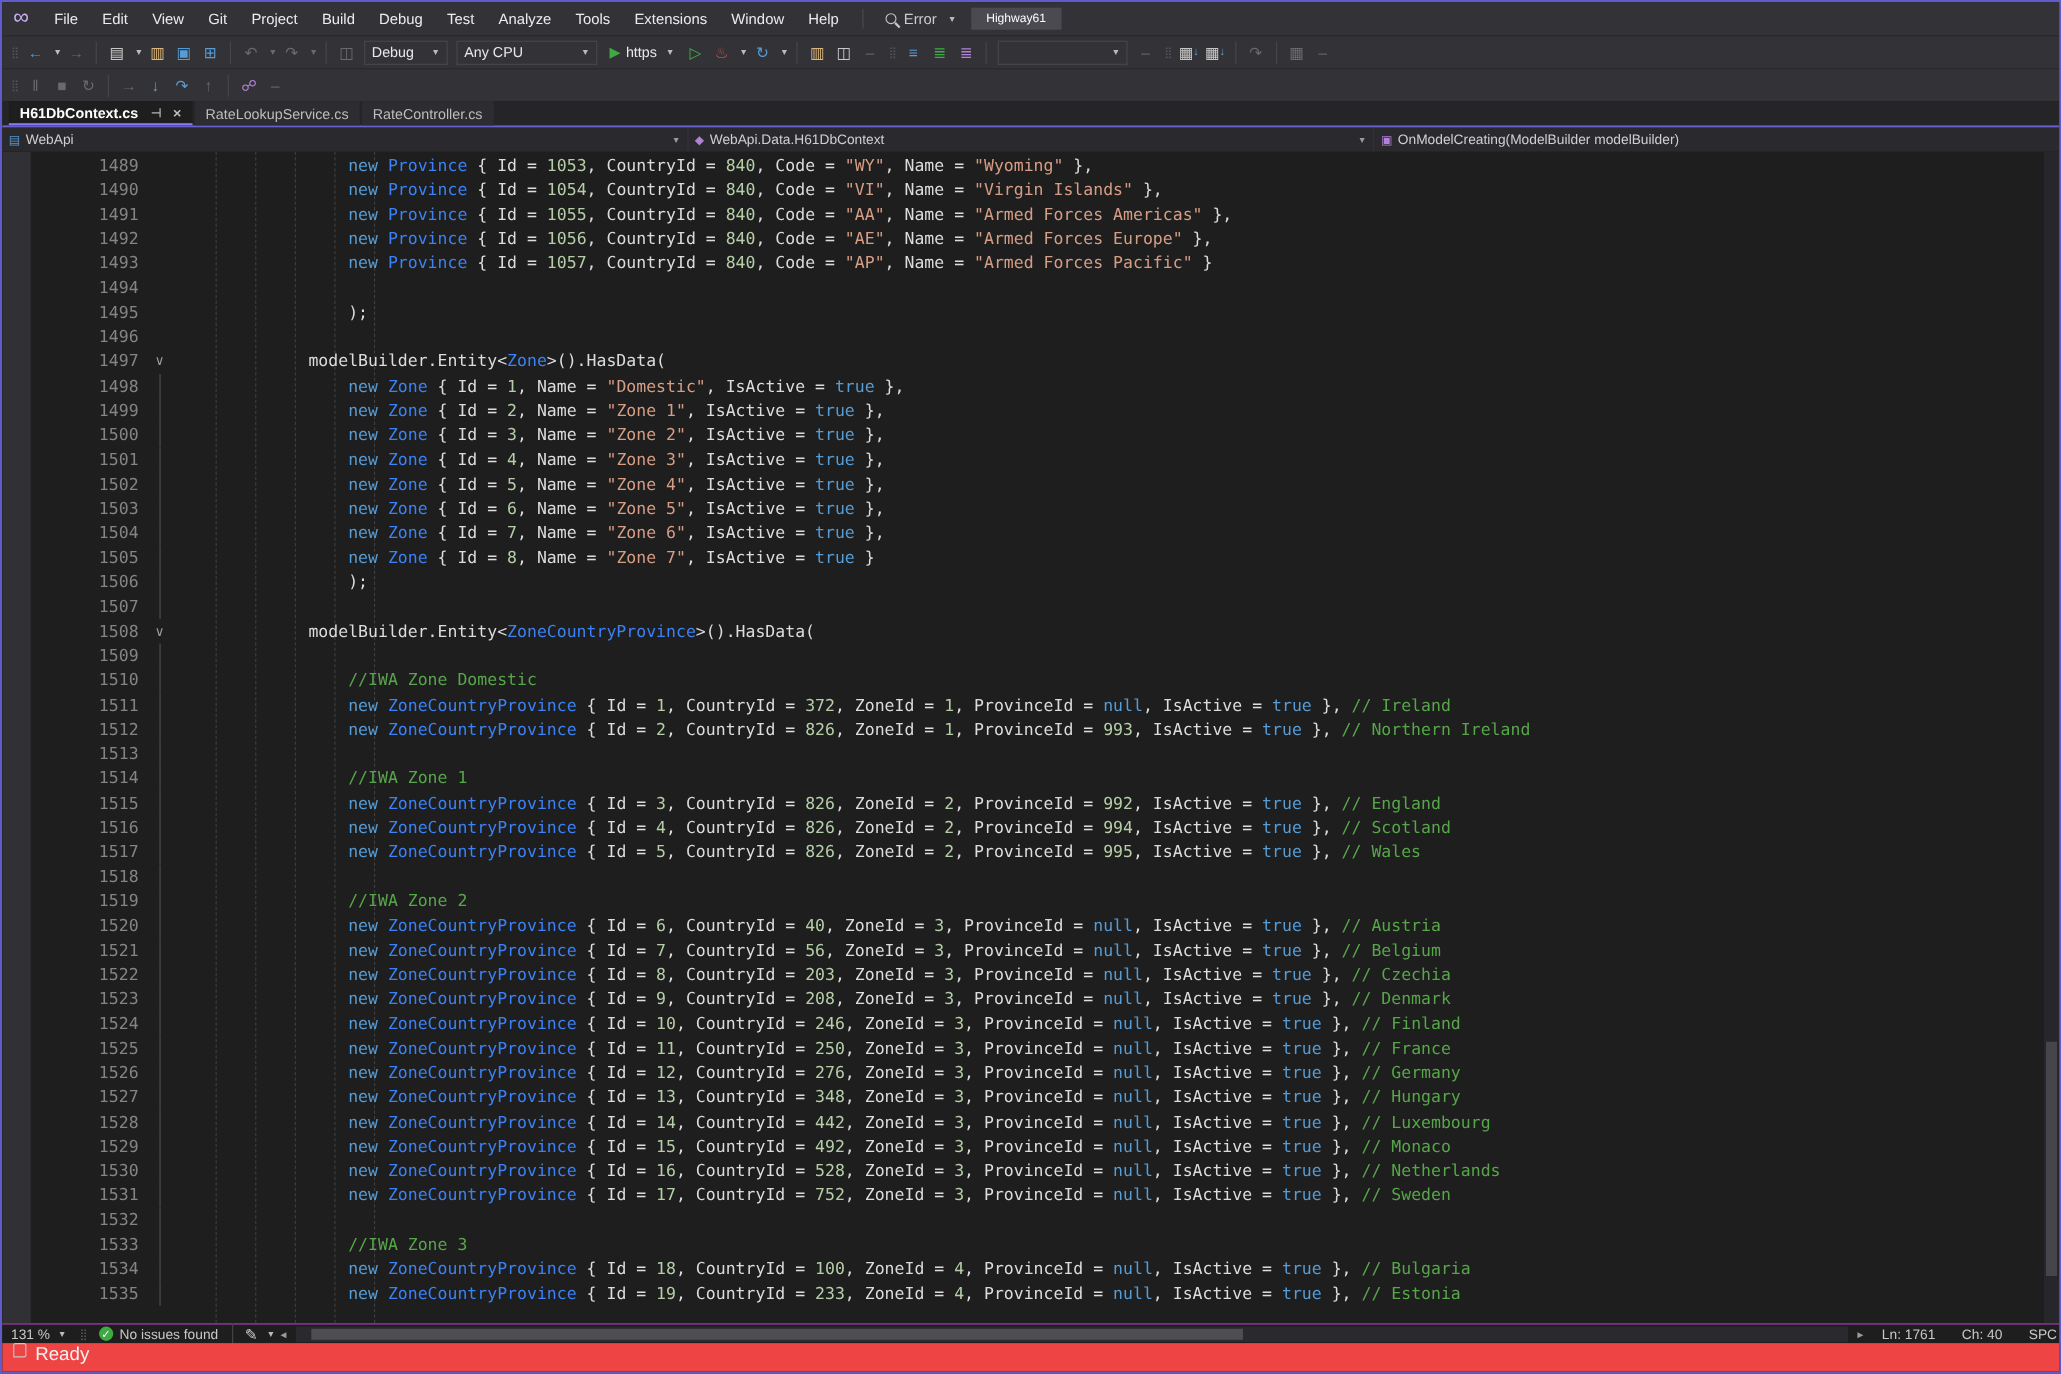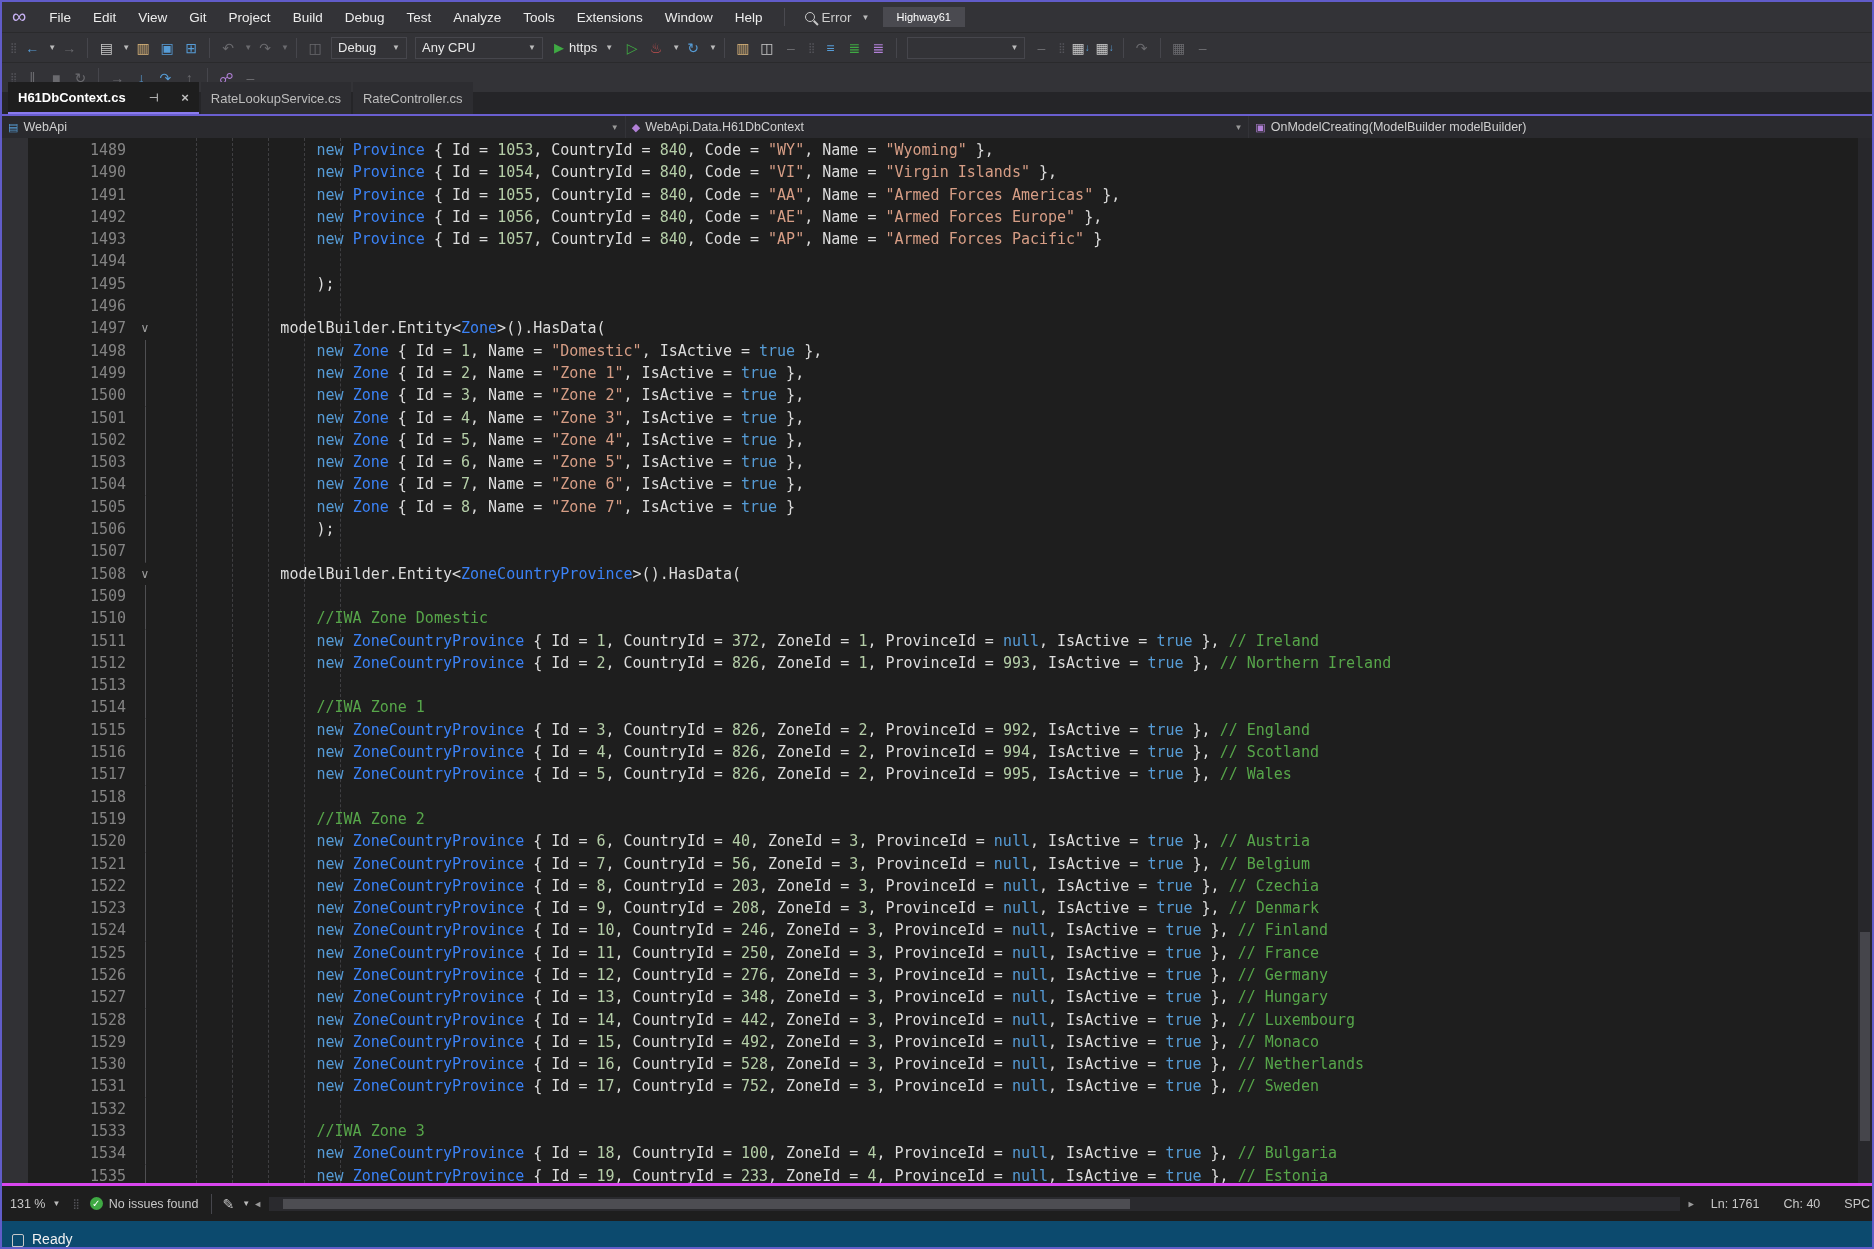--- a/index.html
+++ b/index.html
@@ -18,21 +18,21 @@
   .solution-name{background:#4A4A50;color:#FFFFFF;padding:4px 14px;margin-left:3px;font-size:11px}
   .toolbar{height:30px;background:#333337;border-top:1px solid #2A2A2C;display:flex;align-items:center;gap:2px;padding:0 4px;font-size:13px;flex:0 0 auto}
   .grip{color:#55555B;font-size:10px;letter-spacing:-2px;padding:0 4px}
   .tb-sep{width:1px;height:20px;background:#46464C;margin:0 5px}
   .ico{min-width:22px;height:24px;display:inline-flex;align-items:center;justify-content:center;font-size:14px;color:#C8C8C8;cursor:default}
   .blue{color:#569CD6}.green{color:#3FA943}.dim{color:#6A6A6E}.yellow{color:#DCB67A}.red{color:#C05050}.purple{color:#B180D7}
   .combo{background:#333337;border:1px solid #46464C;height:22px;display:inline-flex;align-items:center;justify-content:space-between;color:#E8E8E8;padding:0 6px;margin:0 3px;font-size:13px;cursor:default}
   .run{display:inline-flex;align-items:center;gap:5px;padding:0 6px;color:#E8E8E8;cursor:default}
   
   .tabbar{height:24px;background:#252528;display:flex;align-items:flex-end;padding-left:6px;border-bottom:2px solid #6A5FD0;flex:0 0 auto}
-  .tab{height:32px;display:inline-flex;align-items:center;gap:23px;padding:0 10px;font-size:13px;background:#2D2D31;color:#BDBDBD;margin-right:2px;cursor:default}
+  .tab{height:22px;display:inline-flex;align-items:center;gap:11px;padding:0 10px;font-size:13px;background:#2D2D31;color:#BDBDBD;margin-right:2px;cursor:default}
   .tab.active{background:#1E1E1E;color:#FFFFFF;font-weight:bold;border-bottom:2px solid #8A7BEE}
   .tab .pin{display:inline-block;transform:rotate(90deg);color:#B0B0B0;font-size:11px}
   .tab .close{color:#C0C0C0;font-size:13px}
   
   .breadcrumb{height:22px;background:#2A2A2E;display:flex;align-items:stretch;font-size:12.5px;color:#CFCFCF;flex:0 0 auto}
   .bc-seg{flex:1;display:flex;align-items:center;gap:5px;padding:0 6px;cursor:default;border-right:1px solid #333338}
   .bc-caret{margin-left:auto;font-size:8px;color:#9A9A9A}
   .bc-ico{font-size:11px}
   
   .editor{flex:1 1 auto;position:relative;overflow:hidden;background:#1E1E1E}
@@ -42,33 +42,33 @@
   .vsb .thumb{position:absolute;left:2px;right:2px;top:76%;height:20%;background:#45454B}
   .codewrap{position:absolute;left:0;top:1px;right:14px;bottom:0;font-family:"DejaVu Sans Mono",monospace;font-size:15px;line-height:22.3px;white-space:pre}
   .cl{display:flex;height:22.3px}
   .ln{display:inline-block;width:128px;padding-left:35px;padding-right:0;text-align:right;color:#848484;flex:0 0 auto}
   .ln span{display:inline-block;padding-right:4px}
   .fold{display:inline-block;width:30px;text-align:center;color:#9D9D9D;font-size:12px;flex:0 0 auto;font-family:"Liberation Sans",sans-serif}
   .fold.v{background:linear-gradient(#4F4F52,#4F4F52) no-repeat center/1px 100%}
   .code{padding-left:12px}
   .tk-k{color:#569CD6}.tk-t{color:#3b82f6}.tk-d{color:#B5CEA8}.tk-q{color:#D69D85}.tk-c{color:#57A64A}.tk-p{color:#DCDCDC}
   
-  .edstatus{height:38px;background:#1E1E1E;border-top:3px solid #d946ef;display:flex;align-items:center;font-size:12.5px;color:#C8C8C8;flex:0 0 auto}
+  .edstatus{height:18px;background:#1E1E1E;border-top:1px solid #d946ef;display:flex;align-items:center;font-size:12.5px;color:#C8C8C8;flex:0 0 auto}
   .zoombox{display:flex;align-items:center;gap:4px;padding:0 8px;cursor:default}
   .health{display:flex;align-items:center;gap:6px;padding:0 8px;cursor:default}
   .chk{width:13px;height:13px;border-radius:50%;background:#3FA943;color:#FFFFFF;font-size:10px;display:inline-flex;align-items:center;justify-content:center}
   .hsb{flex:1;height:14px;background:#2A2A2E;position:relative;margin:0 4px}
   .hsb .thumb{position:absolute;top:2px;height:10px;left:1%;width:60%;background:#4D4D52}
   .sb-arrow{font-size:9px;color:#9A9A9A;padding:0 3px}
   .pos{padding:0 12px;color:#C8C8C8}
   
   .paneltabs{height:25px;background:#2A2A2E;display:flex;align-items:center;gap:4px;padding-left:6px;font-size:12.5px;color:#C3C3C3;flex:0 0 auto}
   .ptab{padding:4px 8px;cursor:default}
   .ptab.active{color:#EDEDED}
-  .statusbar{height:26px;background:#0c4a6e;display:flex;align-items:flex-end;font-size:14px;color:#F1F1F1;flex:0 0 auto}
+  .statusbar{height:26px;background:#ef4444;display:flex;align-items:flex-start;font-size:17px;color:#F1F1F1;flex:0 0 auto}
   .fb-ico{width:12px;height:13px;border:1.5px solid #C8C8C8;border-radius:2px 2px 2px 0;margin:0 8px 0 10px}
 </style>
 </head>
 <body>
 
 <div class="app">
 
   <div class="menubar">
     <span class="vslogo">∞</span>
     <span class="menu-item">File</span>

